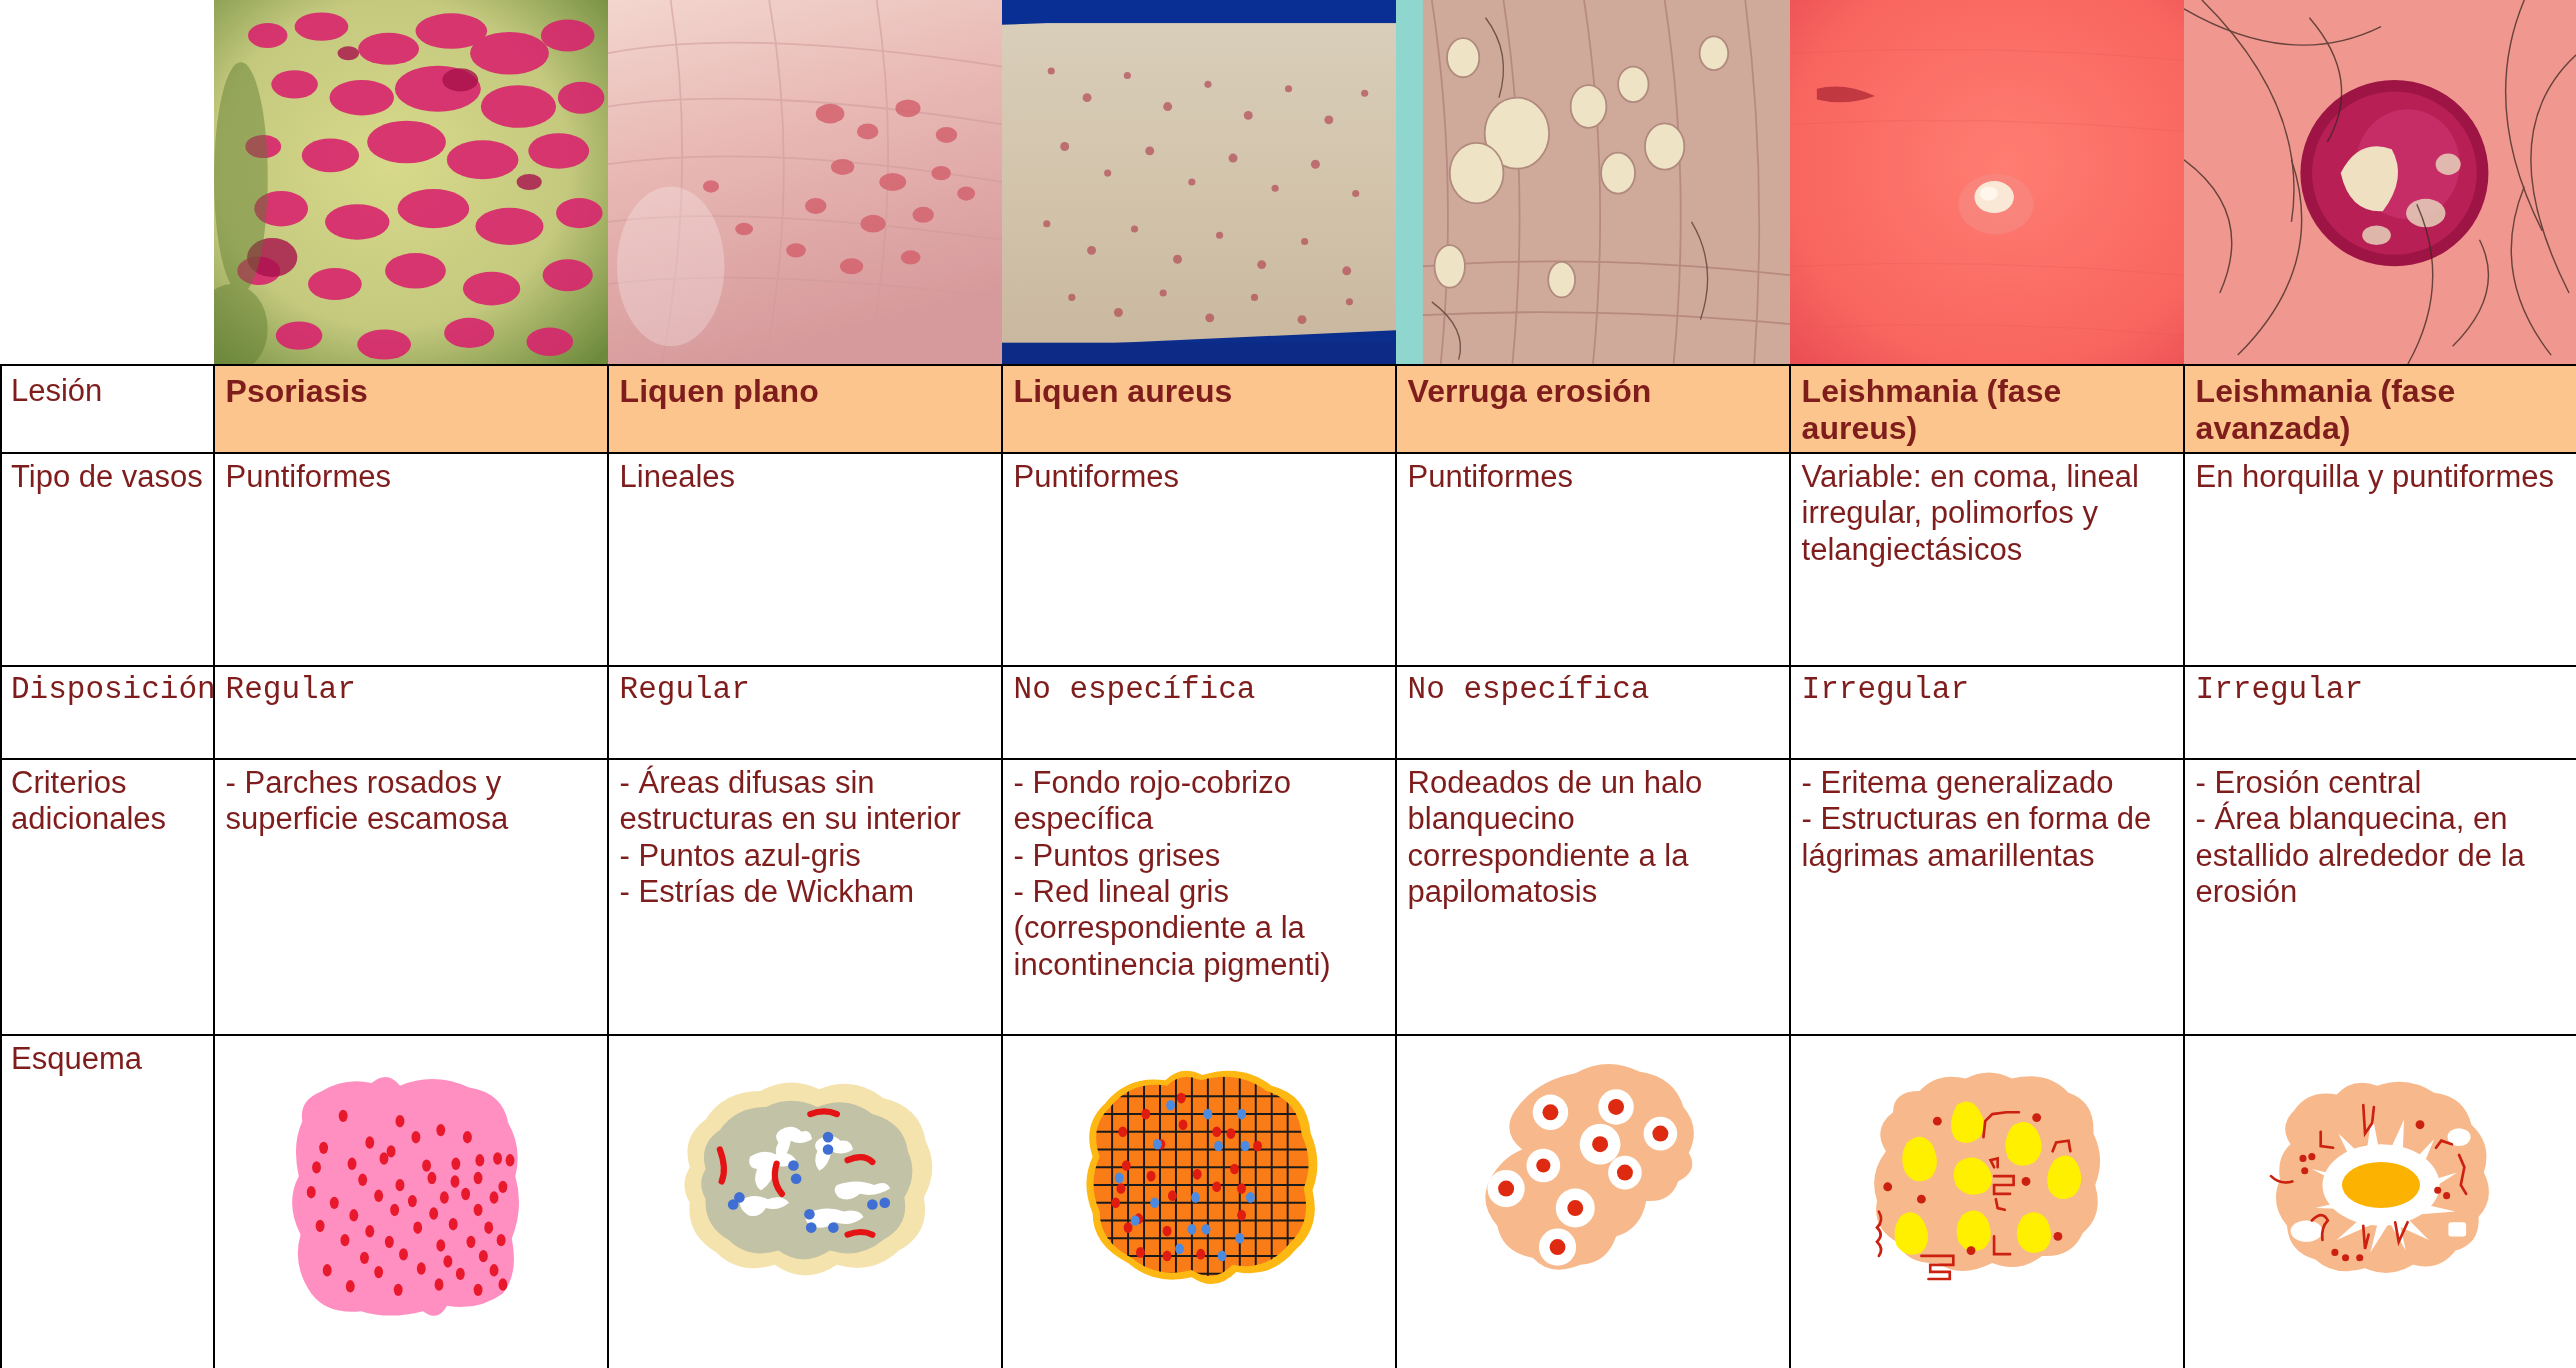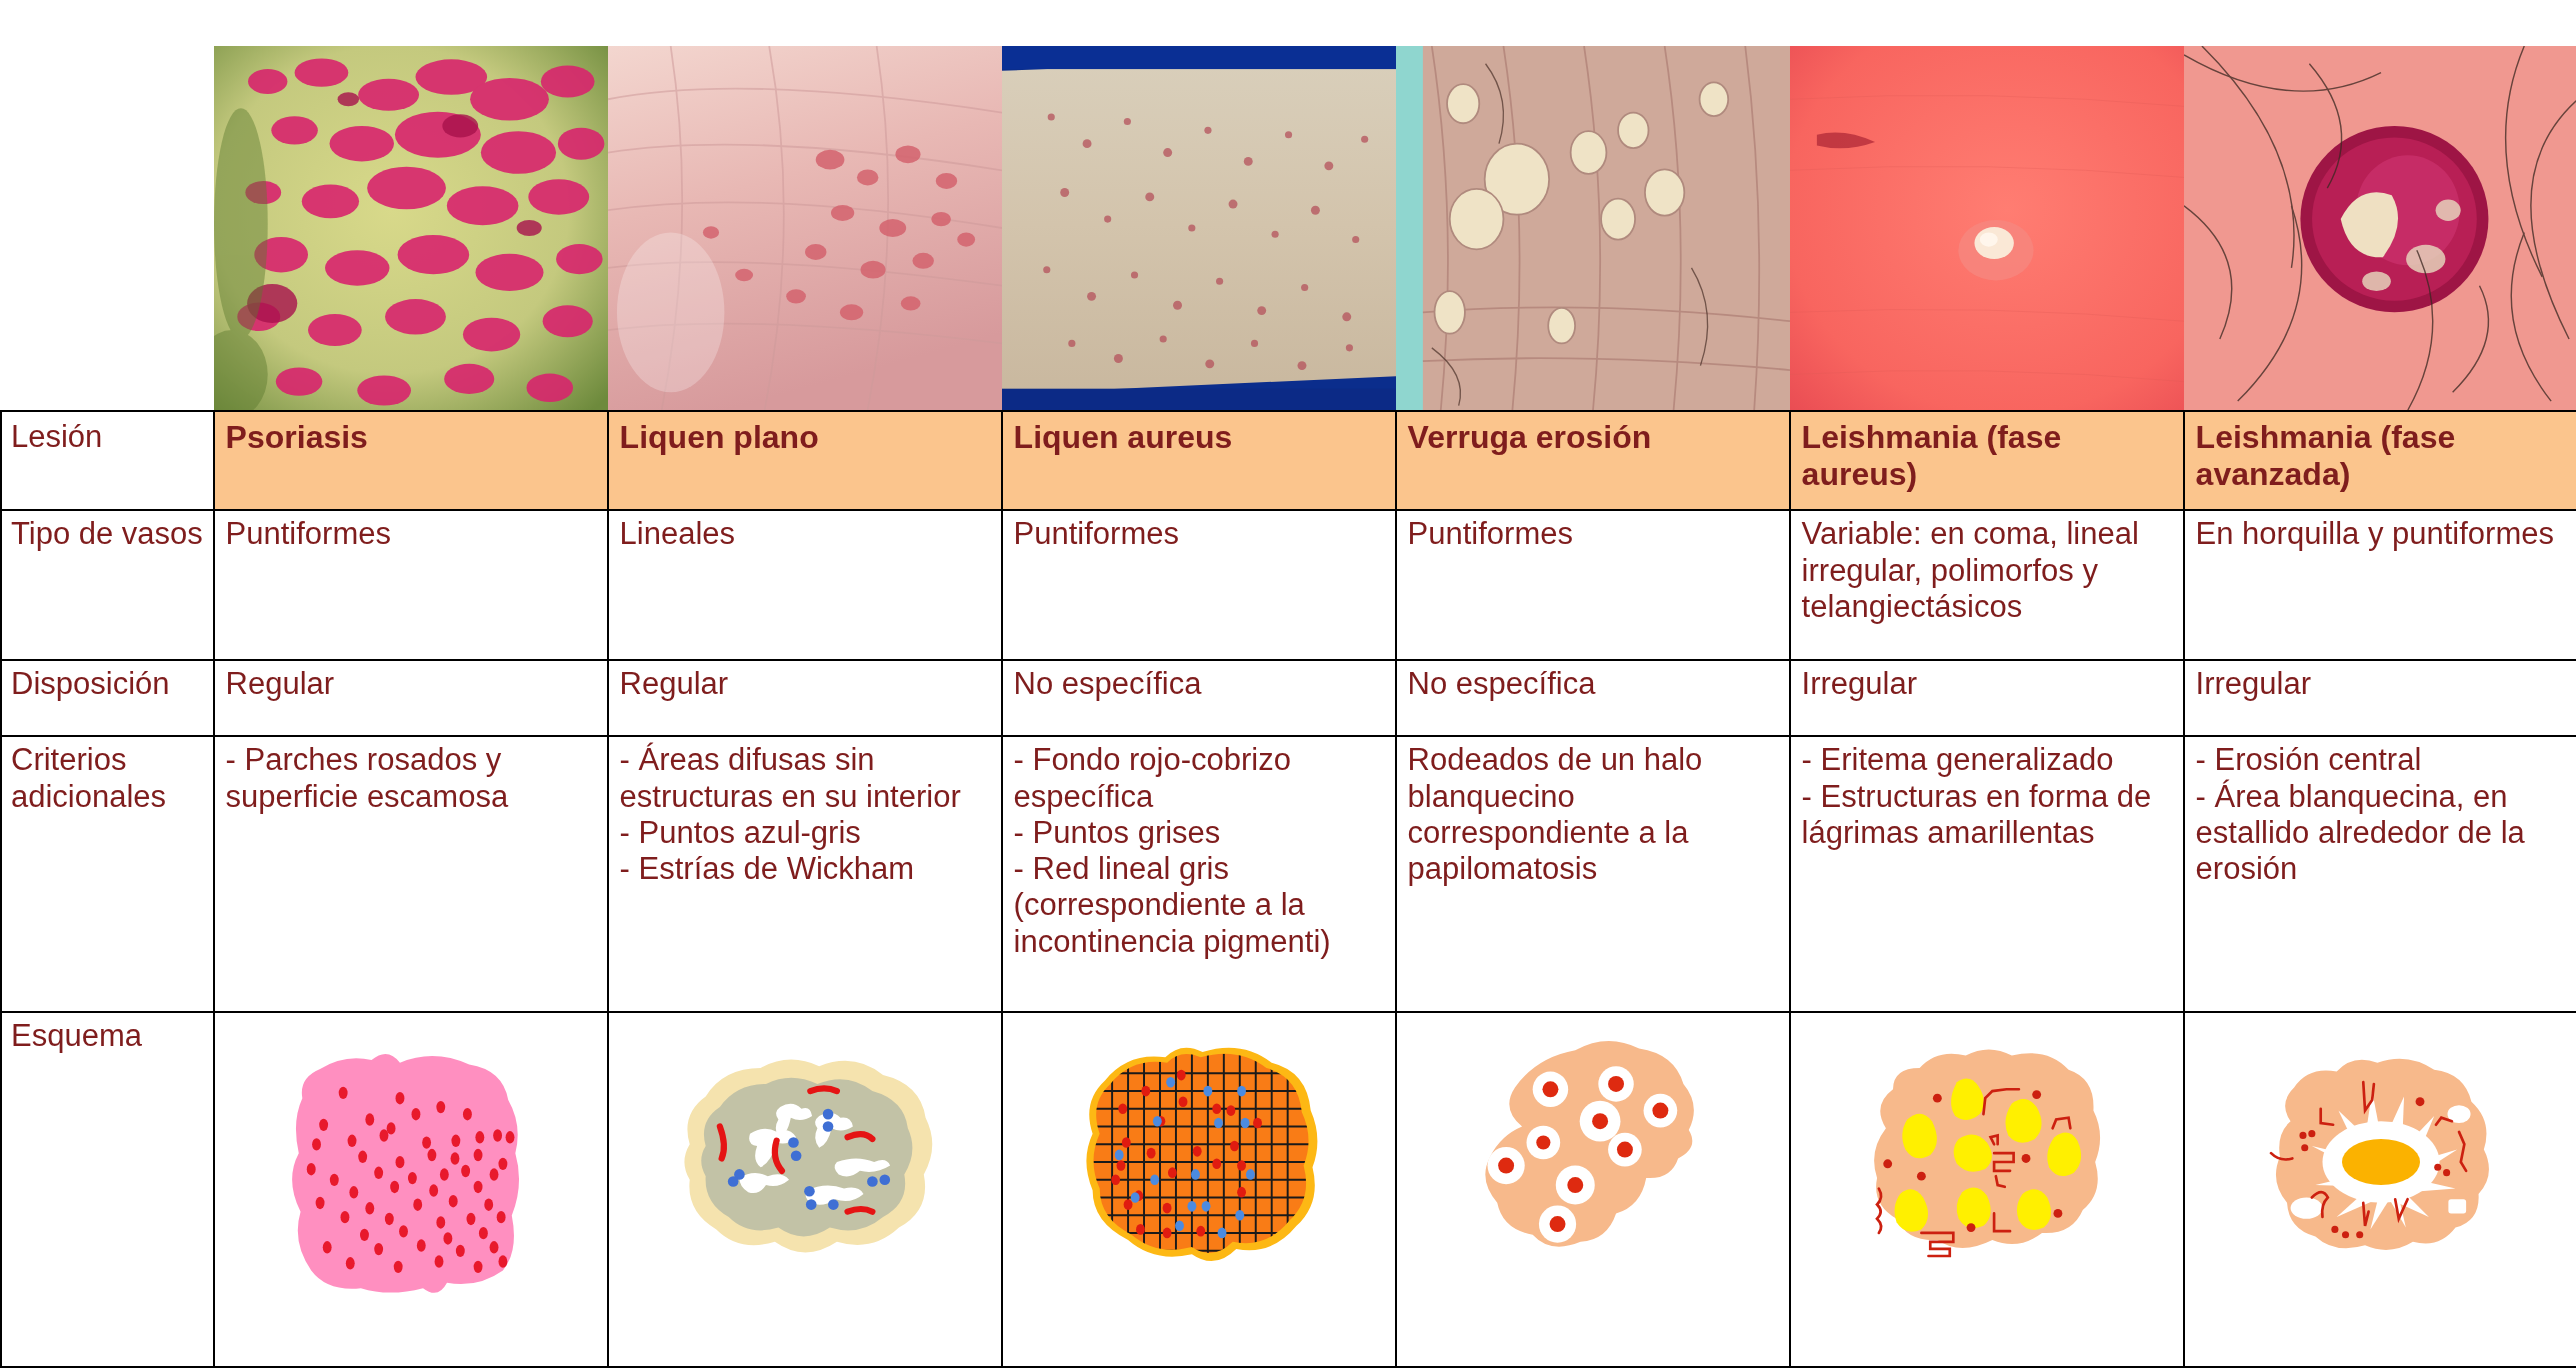--- a/index.html
+++ b/index.html
@@ -67,22 +67,22 @@
     font-size: 32px;
     line-height: 1.15;
   }
   tr.header-row td.label-cell {
     background: #ffffff;
     font-weight: normal;
     text-align: left;
     font-size: 31px;
   }
 
-  tr.vessel-row td  { height: 150px; }
-  tr.layout-row td  { height: 76px; }
+  tr.vessel-row td  { height: 213px; }
+  tr.layout-row td  { height: 93px; font-family: Liberation Mono, monospace; }
   tr.criteria-row td{ height: 276px; }
   tr.scheme-row td  { height: 355px; vertical-align: top; }
 
   .cell-text { display: block; white-space: pre-line; }
 
   
   .overflow-cell .cell-text {
     white-space: pre-line;
     width: 399px;
   }

